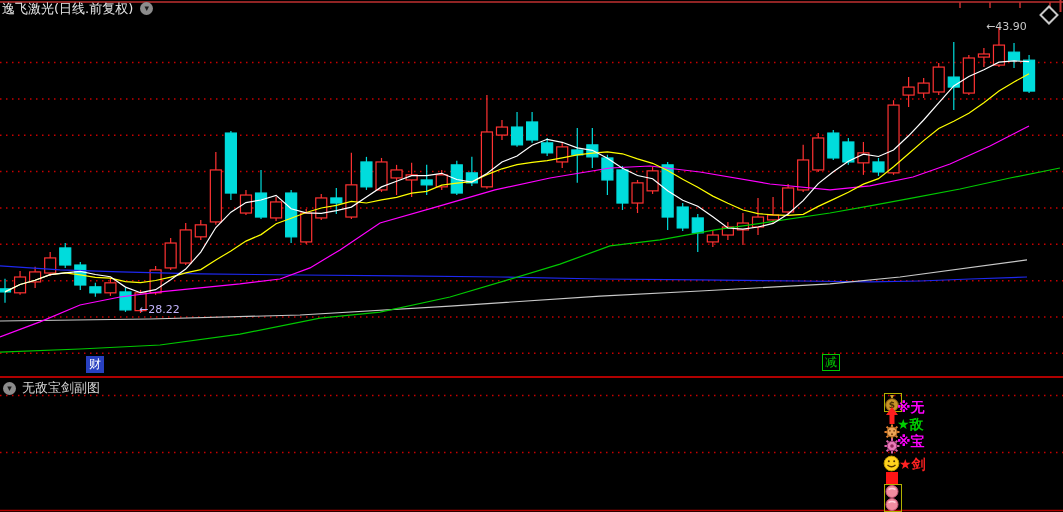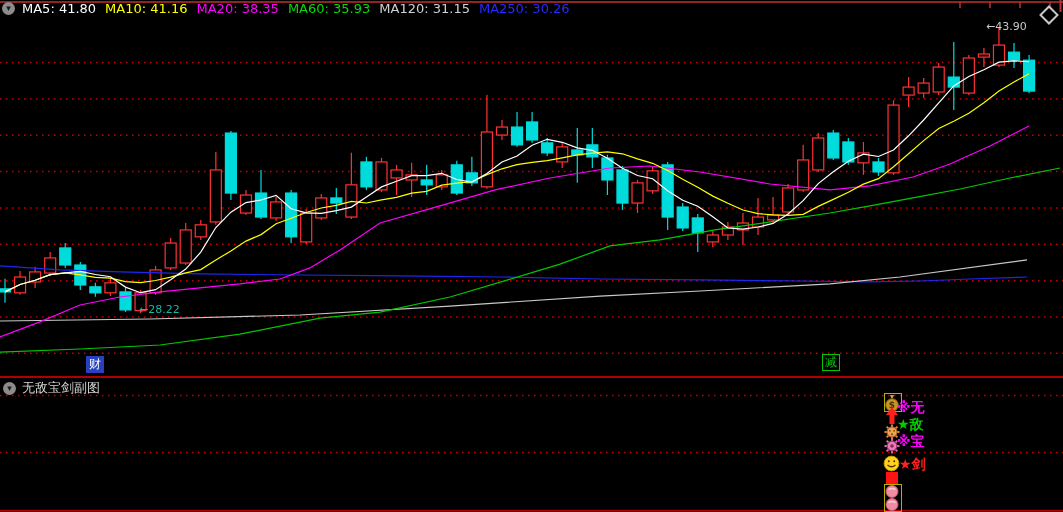--- a/index.html
+++ b/index.html
@@ -195,36 +195,29 @@
         <polyline points="0,265.9 60,269.9 120,271.9 200,273.9 300,275.0 400,275.9 500,277.0 600,279.0 700,279.9 800,281.0 870,281.9 920,281.0 970,279.0 1027,277.0" fill="none" stroke="#1e28f0" stroke-width="1.2"></polyline>
         <polyline points="0,321.0 150,319.0 300,315.0 450,306.1 600,296.1 700,291.0 830,283.9 900,277.0 1027,259.9" fill="none" stroke="#c8c8c8" stroke-width="1.2"></polyline>
         <polyline points="0,352.1 80,349.0 160,345.0 240,334.1 320,318.1 380,312.1 450,297.0 507,280.1 560,264.1 610,245.9 660,239.9 715,229.9 770,221.9 830,213.0 870,205.9 913,197.9 960,189.0 1010,178.0 1060,168.0" fill="none" stroke="#00c800" stroke-width="1.2"></polyline>
         <polyline points="0,337.0 40,321.9 80,305.0 120,297.0 160,291.9 200,287.9 240,283.9 280,279.0 310,267.9 340,249.9 380,223.0 440,205.9 495,189.9 550,178.0 610,168.0 650,166.0 700,172.0 770,184.0 830,189.9 870,185.9 913,177.0 950,164.0 990,146.0 1029,126.0" fill="none" stroke="#ff00ff" stroke-width="1.2"></polyline>
         <polyline points="5,291.9 20.060000000000002,284.5 35.120000000000005,280.3 50.18,274.7 65.24000000000001,272.8 80.3,274.8 95.36,277.4 110.42,278.1 125.48,281.6 140.54,282.7 155.6,280.5 170.66,277.1 185.72,272.9 200.78,269.6 215.84,260.1 230.9,250.9 245.96,241.1 261.02,234.6 276.08,223.8 291.14,218.2 306.2,212.5 321.26,208.0 336.32,205.3 351.38,201.3 366.44,203.0 381.5,199.9 396.56,197.3 411.62,193.1 426.68,191.4 441.74,185.2 456.8,183.2 471.86,181.7 486.92,174.6 501.98,168.8 517.04,164.6 532.1,162.4 547.16,160.7 562.22,157.9 577.28,154.9 592.34,153.1 607.4,151.8 622.46,153.8 637.52,158.9 652.58,163.3 667.64,170.5 682.7,179.3 697.76,187.3 712.82,196.1 727.88,203.3 742.94,210.0 758,213.7 773.0600000000001,214.9 788.12,215.4 803.1800000000001,214.3 818.24,206.4 833.3000000000001,199.4 848.36,192.3 863.4200000000001,184.1 878.48,178.6 893.5400000000001,166.8 908.6,153.8 923.6600000000001,140.6 938.72,128.5 953.7800000000001,121.2 968.84,113.2 983.9,102.8 998.96,91.1 1014.02,81.9 1029.08,73.8" fill="none" stroke="#ffff00" stroke-width="1.2"></polyline>
         <polyline points="5,291.9 20.060000000000002,284.5 35.120000000000005,280.3 50.18,274.7 65.24000000000001,272.8 80.3,271.4 95.36,274.5 110.42,276.7 125.48,287.1 140.54,292.7 155.6,289.7 170.66,279.7 185.72,269.1 200.78,252.1 215.84,227.5 230.9,212.2 245.96,202.6 261.02,200.0 276.08,195.4 291.14,208.8 306.2,212.8 321.26,213.4 336.32,210.6 351.38,207.1 366.44,197.1 381.5,186.9 396.56,181.3 411.62,175.7 426.68,175.7 441.74,173.3 456.8,179.5 471.86,182.1 486.92,173.5 501.98,162.0 517.04,156.0 532.1,145.3 547.16,139.3 562.22,142.3 577.28,147.9 592.34,150.3 607.4,158.3 622.46,168.3 637.52,175.5 652.58,178.7 667.64,190.7 682.7,200.3 697.76,206.3 712.82,216.7 727.88,228.0 742.94,229.2 758,227.0 773.0600000000001,223.4 788.12,214.0 803.1800000000001,200.6 818.24,183.6 833.3000000000001,171.8 848.36,161.2 863.4200000000001,154.1 878.48,156.5 893.5400000000001,150.0 908.6,135.8 923.6600000000001,120.0 938.72,102.8 953.7800000000001,85.9 968.84,76.5 983.9,69.8 998.96,62.2 1014.02,60.9 1029.08,61.7" fill="none" stroke="#ffffff" stroke-width="1.2"></polyline>
       </g>
   </svg>
 
   <div id="header">
+    <span style="color:#e8e8e8;">逸飞激光(日线.前复权)</span>
     <span class="chev">▾</span>
-    <span id="ma-labels" style="display:inline-flex;gap:9px;">
-        <span class="ma-item" style="color: rgb(255, 255, 255);">MA5: 41.80</span>
-        <span class="ma-item" style="color: rgb(255, 255, 0);">MA10: 41.16</span>
-        <span class="ma-item" style="color: rgb(255, 0, 255);">MA20: 38.35</span>
-        <span class="ma-item" style="color: rgb(0, 221, 0);">MA60: 35.93</span>
-        <span class="ma-item" style="color: rgb(208, 208, 208);">MA120: 31.15</span>
-        <span class="ma-item" style="color: rgb(40, 40, 255);">MA250: 30.26</span>
-      </span>
   </div>
 
   <div class="diamond"></div>
 
   <div id="annotations">
       <div class="anno" style="left: 986px; top: 20px; color: rgb(200, 200, 200);">←43.90</div>
-      <div class="anno" style="left: 139px; top: 303px; color: #14b8a6; text-align: right;">←28.22</div>
+      <div class="anno" style="left: 139px; top: 303px; color: #c4b5fd; text-align: right;">←28.22</div>
       <div class="wm" style="left: 86px; top: 356px; color: rgb(255, 255, 255); background: rgb(40, 64, 192); border: 1px solid transparent;">财</div>
       <div class="wm" style="left: 822px; top: 354px; color: rgb(0, 200, 0); background: transparent; border: 1px solid rgb(0, 200, 0);">减</div>
     </div>
 
   <div id="subchart-header">
     <span class="chev">▾</span>
     <span>无敌宝剑副图</span>
   </div>
 
   <div class="sig-box" style="left:884px;top:393px;width:16px;height:17px;"></div>

